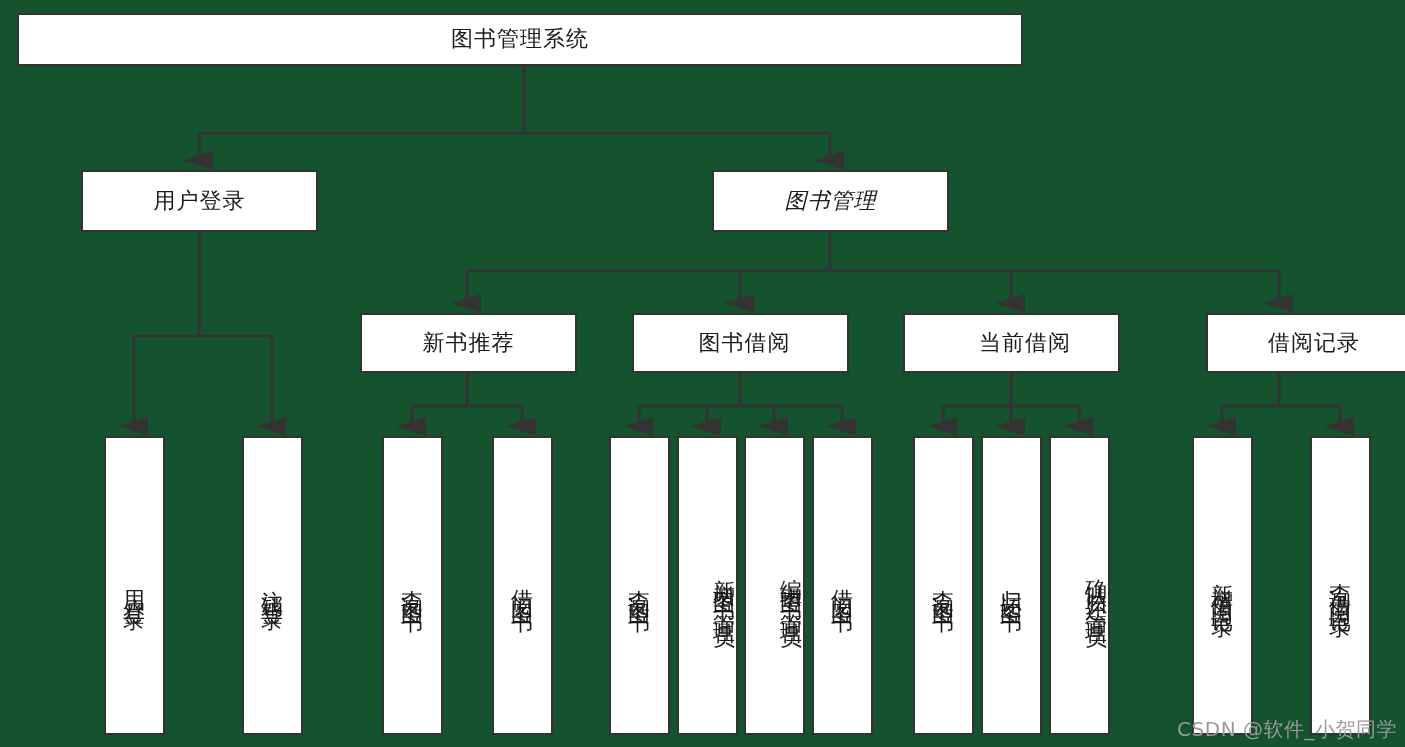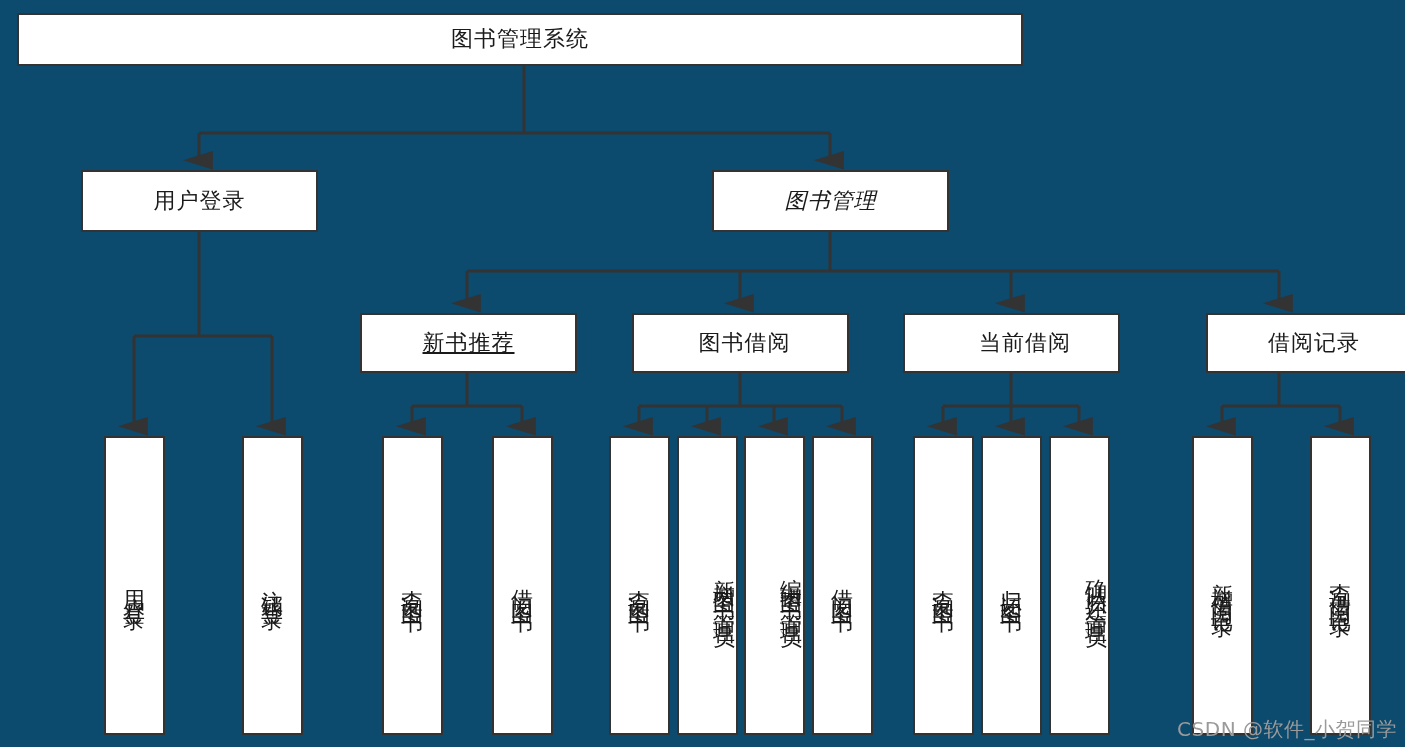--- a/index.html
+++ b/index.html
@@ -10,21 +10,21 @@
   body {
     width: 1405px;
     height: 747px;
     font-family: "DejaVu Sans", "Liberation Sans", sans-serif;
     overflow: hidden;
   }
   #diagram-root {
     position: relative;
     width: 1405px;
     height: 747px;
-    background: #0c4a6e;
+    background: #14532d;
   }
   svg.edges {
     position: absolute;
     left: 0;
     top: 0;
     width: 1405px;
     height: 747px;
   }
   .node {
     position: absolute;
@@ -130,21 +130,21 @@
       <path d="M1340,406 L1340,426" marker-end="url(#arrow)"></path>
     </g>
   </svg>
 
   <div class="node h" style="left:17px; top:13px; width:1006px; height:53px;">图书管理系统</div>
 
   <div class="node h" style="left:81px; top:170px; width:237px; height:62px;">用户登录</div>
 
   <div class="node h" style="left:712px; top:170px; width:237px; height:62px;font-style:italic;">图书管理</div>
 
-  <div class="node h" style="left:360px; top:313px; width:217px; height:60px;text-decoration:underline;">新书推荐</div>
+  <div class="node h" style="left:360px; top:313px; width:217px; height:60px;">新书推荐</div>
 
   <div class="node h" style="left:632px; top:313px; width:217px; height:60px;padding-left:8px;">图书借阅</div>
 
   <div class="node h" style="left:903px; top:313px; width:217px; height:60px;padding-left:27px;">当前借阅</div>
 
   <div class="node h" style="left:1172px; top:313px; width:216px; height:60px;margin-left:34px;">借阅记录</div>
 
   <div class="node v center" style="left:104px; top:436px; width:61px; height:299px;">
     <span class="vtext">用户登录</span>
   </div>

